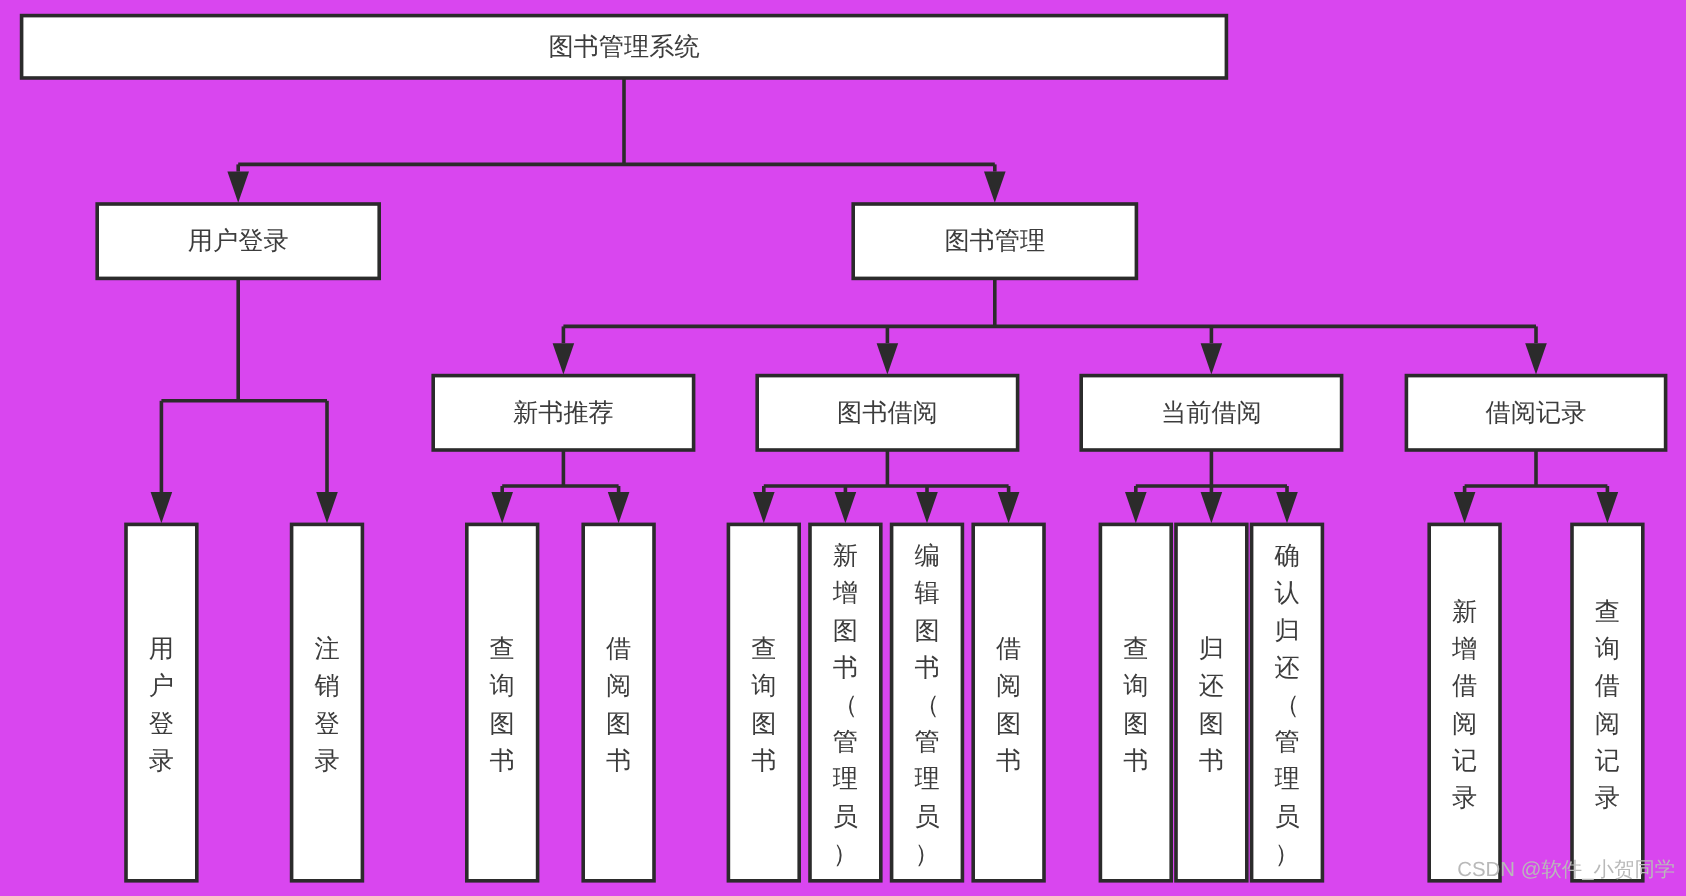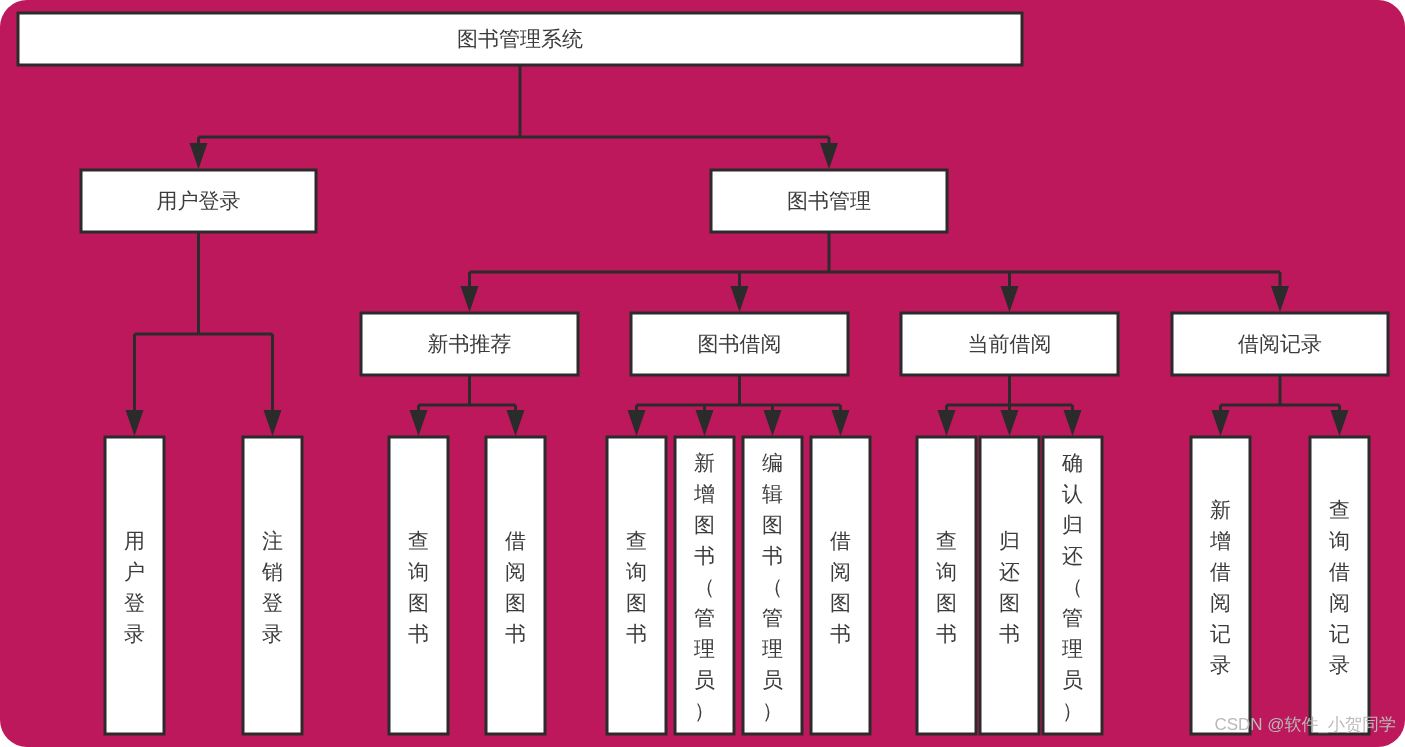--- a/index.html
+++ b/index.html
@@ -8,23 +8,22 @@
     padding: 0;
     background: #ffffff;
   }
   body {
     font-family: "Liberation Sans", "DejaVu Sans", sans-serif;
   }
   #diagram-root {
     position: relative;
     width: 1405px;
     height: 747px;
-    background: #be185d;
+    background: #d946ef;
     overflow: hidden;
-    border-radius: 27px;
   }
   svg.diagram-canvas {
     position: absolute;
     top: 0;
     left: 0;
     width: 1405px;
     height: 747px;
   }
   .node-rect {
     fill: #ffffff;

